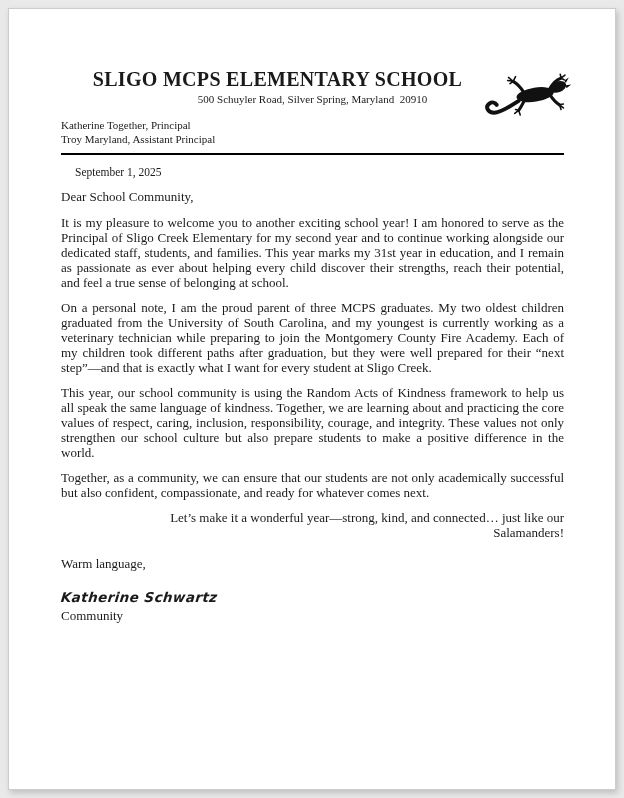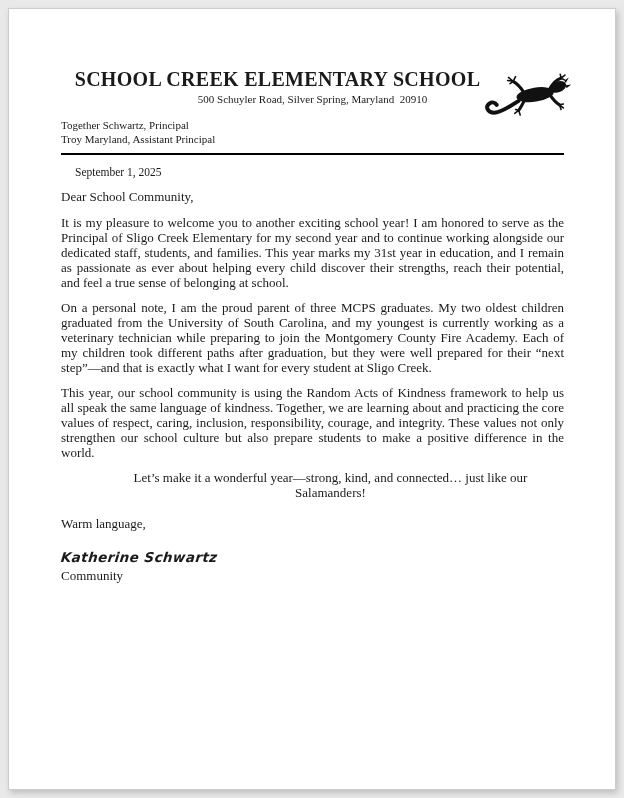--- a/index.html
+++ b/index.html
@@ -78,21 +78,21 @@
   .salutation {
     font-size: 13px;
     margin-top: 11px;
   }
   .letter-paragraph {
     font-size: 13px;
     line-height: 15px;
     text-align: justify;
     margin: 10px 0 0 0;
   }
-  .letter-paragraph.no-justify { text-align: center; margin-left: 36px; }
+  .letter-paragraph.no-justify { text-align: right; margin-left: 36px; }
   .closing {
     font-size: 13px;
     margin-top: 16px;
   }
   .signature-name {
     display: inline-block;
     font-family: "DejaVu Sans", sans-serif;
     font-style: italic;
     font-weight: bold;
     font-size: 13.5px;
@@ -105,21 +105,21 @@
     margin-top: 2px;
   }
 </style>
 </head>
 <body>
 
 <div class="page">
   <div class="content">
 
     <div class="header-center">
-      <div class="school-name">SCHOOL CREEK ELEMENTARY SCHOOL</div>
+      <div class="school-name">SLIGO MCPS ELEMENTARY SCHOOL</div>
       <div class="address-line">500 Schuyler Road, Silver Spring, Maryland  20910</div>
     </div>
 
     <div class="logo">
       <svg viewBox="0 0 130 62" width="102" height="52" xmlns="http://www.w3.org/2000/svg">
         <g stroke="#111111" fill="none" stroke-linecap="round">
 
           <path d="M48 36 C38 42 26 51 17 51 C8 51 5 43 11 39 C14 37 18 38 20 41" stroke-width="5"></path>
 
           <path d="M54 24 C50 18 46 14 41 11" stroke-width="4"></path>
@@ -140,33 +140,34 @@
 
           <ellipse cx="98" cy="18" rx="11" ry="7" transform="rotate(-18 98 18)"></ellipse>
 
           <path d="M106 10 L112 6 L108 13 Z"></path>
           <path d="M108 16 L115 15 L109 20 Z"></path>
         </g>
       </svg>
     </div>
 
     <div class="admin-block">
-      <div>Together Schwartz, Principal</div>
+      <div>Katherine Together, Principal</div>
       <div>Troy Maryland, Assistant Principal</div>
     </div>
 
     <div class="header-rule"></div>
 
     <div class="date-line">September 1, 2025</div>
 
     <div class="salutation">Dear School Community,</div>
 
     <p class="letter-paragraph">It is my pleasure to welcome you to another exciting school year! I am honored to serve as the Principal of Sligo Creek Elementary for my second year and to continue working alongside our dedicated staff, students, and families. This year marks my 31st year in education, and I remain as passionate as ever about helping every child discover their strengths, reach their potential, and feel a true sense of belonging at school.</p>
     <p class="letter-paragraph">On a personal note, I am the proud parent of three MCPS graduates. My two oldest children graduated from the University of South Carolina, and my youngest is currently working as a veterinary technician while preparing to join the Montgomery County Fire Academy. Each of my children took different paths after graduation, but they were well prepared for their “next step”—and that is exactly what I want for every student at Sligo Creek.</p>
     <p class="letter-paragraph">This year, our school community is using the Random Acts of Kindness framework to help us all speak the same language of kindness. Together, we are learning about and practicing the core values of respect, caring, inclusion, responsibility, courage, and integrity. These values not only strengthen our school culture but also prepare students to make a positive difference in the world.</p>
+    <p class="letter-paragraph">Together, as a community, we can ensure that our students are not only academically successful but also confident, compassionate, and ready for whatever comes next.</p>
     <p class="letter-paragraph no-justify">Let’s make it a wonderful year—strong, kind, and connected… just like our Salamanders!</p>
 
     <div class="closing">Warm language,</div>
 
     <div>
       <span class="signature-name">Katherine Schwartz</span>
     </div>
     <div class="signature-title">Community</div>
 
   </div>

